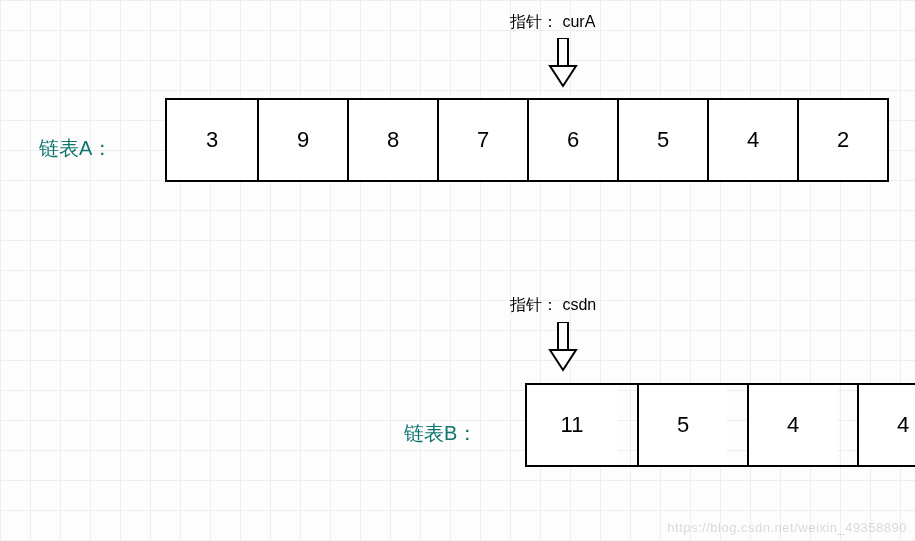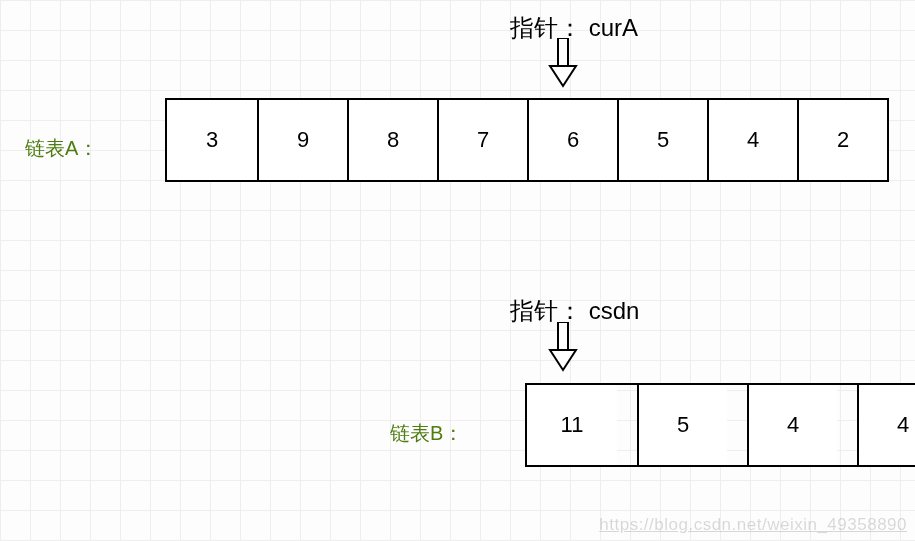--- a/index.html
+++ b/index.html
@@ -9,35 +9,36 @@
     font-family: "Microsoft YaHei", "SimSun", sans-serif;
     background-color: #fdfdfd;
     background-image:
       linear-gradient(to right, #eeeeee 1px, transparent 1px),
       linear-gradient(to bottom, #eeeeee 1px, transparent 1px);
     background-size: 30px 30px;
     position: relative;
   }
   .pointer-label {
     position: absolute;
-    font-size: 24px;
+    font-size: 16px;
     color: #000;
     white-space: nowrap;
   }
   .arrow {
     position: absolute;
     width: 30px;
     height: 50px;
   }
   .arrow svg { width: 100%; height: 100%; }
   .list-label {
     position: absolute;
     font-size: 20px;
-    color: #4d7c0f;
+    color: #0f766e;
     white-space: nowrap;
+    margin-left: 14px;
   }
   .linked-list {
     position: absolute;
     display: flex;
     border: 2px solid #000;
   }
   .cell {
     width: 90px;
     height: 80px;
     display: flex;
@@ -45,24 +46,23 @@
     justify-content: center;
     font-size: 22px;
     color: #000;
     background: #fff;
   }
   .cell + .cell { border-left: 2px solid #000; }
   .watermark {
     position: absolute;
     right: 8px;
     bottom: 6px;
-    font-size: 17px;
+    font-size: 13px;
     color: rgba(0,0,0,0.15);
     letter-spacing: 0.5px;
-    text-decoration: underline;
   }
 </style>
 </head>
 <body>
 
 <div class="pointer-label" style="left:510px; top:12px;">
   <span>指针：</span>
   <span>curA</span>
 </div>
 <div class="arrow" style="left:548px; top:38px;">

